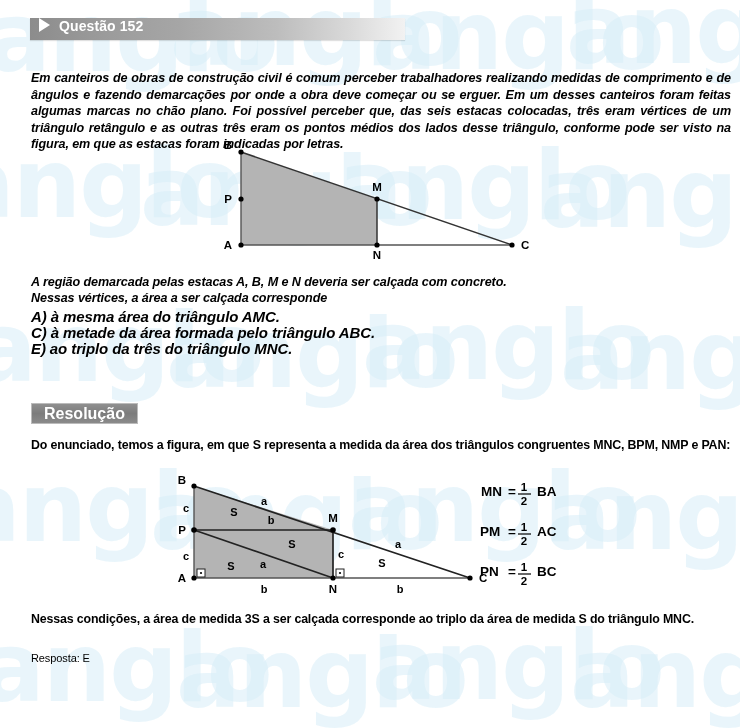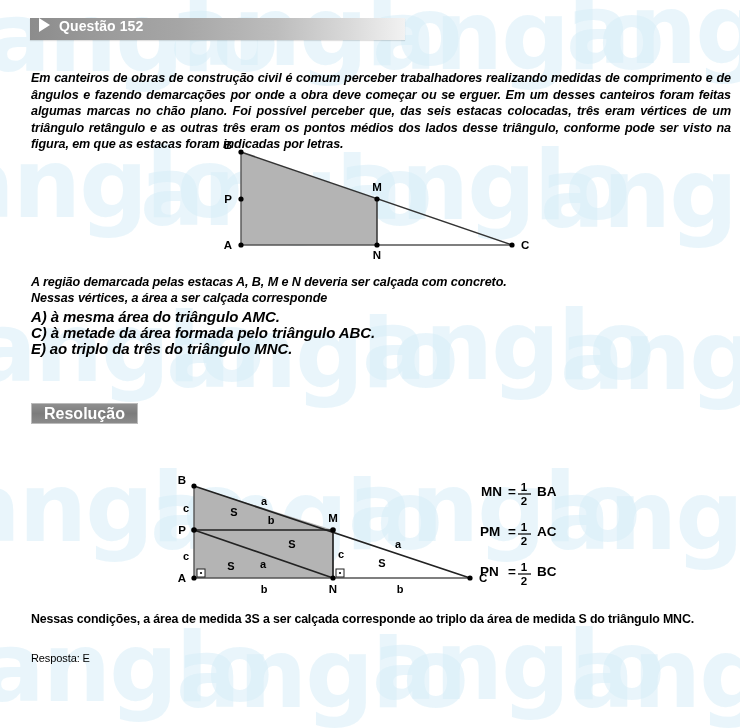--- a/index.html
+++ b/index.html
@@ -250,20 +250,21 @@
   <div class="options">
     <div>A) à mesma área do triângulo AMC.</div>
     <div>C) à metade da área formada pelo triângulo ABC.</div>
     <div>E) ao triplo da três do triângulo MNC.</div>
   </div>
 
   <div class="rheader">
     <span class="rtitle">Resolução</span>
   </div>
 
+  <div class="rtext" id="res-intro">Do enunciado, temos a figura, em que S representa a medida da área dos triângulos congruentes MNC, BPM, NMP e PAN:</div>
 
   <svg id="figure-2" viewBox="0 0 740 125" width="740" height="125">
 
     <polygon points="194,13 194,105 333,105 333,57" fill="#b4b4b4" stroke="none"></polygon>
 
     <line x1="194" y1="13" x2="194" y2="105" stroke="#555" stroke-width="1.4"></line>
     <line x1="194" y1="105" x2="470" y2="105" stroke="#555" stroke-width="1.4"></line>
     <line x1="194" y1="13" x2="470" y2="105" stroke="#222" stroke-width="1.7"></line>
 
     <line x1="194" y1="57" x2="333" y2="57" stroke="#222" stroke-width="1.7"></line>

